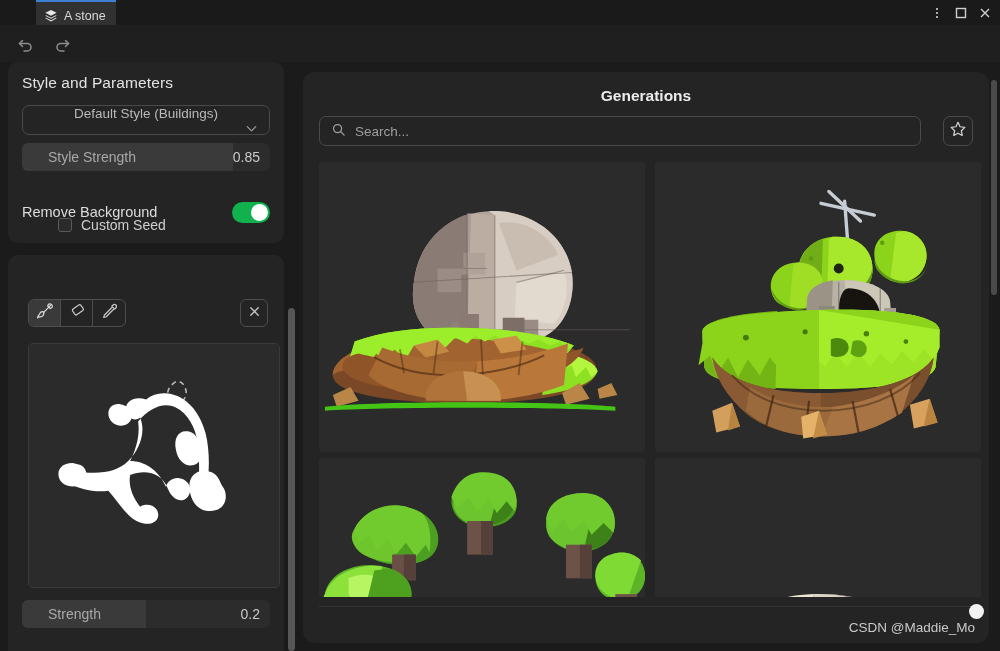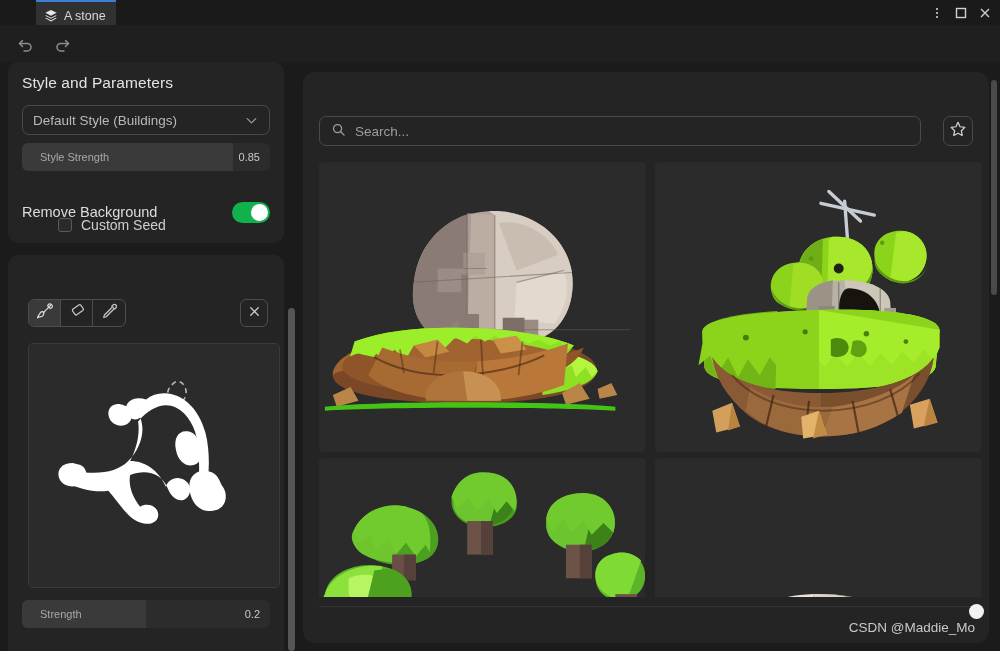--- a/index.html
+++ b/index.html
@@ -66,38 +66,39 @@
     padding: 12px 0 0 14px;
   }
   #card-style .card-title { letter-spacing: .1px; }
 
   .select {
     position: absolute; left: 14px; top: 43px; width: 248px; height: 30px;
     border: 1px solid #4a4a4a; border-radius: 7px;
     display: flex; align-items: center; padding: 0 10px;
     color: #b9b9b9; font-size: 13.5px;
     background: transparent;
+    flex-direction: column;
   }
   .select .chev { margin-left: auto; color: #9a9a9a; display:flex; }
 
   .slider {
     position: absolute; left: 14px; width: 248px; height: 28px;
     background: #2c2c2c; border-radius: 6px; overflow: hidden;
   }
   .slider .fill {
     position: absolute; left: 0; top: 0; bottom: 0;
     background: #3a3a3a;
   }
   .slider .s-label {
-    position: absolute; left: 18px; top: 0; line-height: 28px;
-    font-size: 11px; color: #a8a8a8;
+    position: absolute; left: 26px; top: 0; line-height: 28px;
+    font-size: 14px; color: #a8a8a8;
   }
   .slider .s-val {
     position: absolute; right: 10px; top: 0; line-height: 28px;
-    font-size: 11px; color: #c9c9c9;
+    font-size: 14px; color: #c9c9c9;
   }
   #slider-strength { top: 81px; }
 
   .row-toggle {
     position: absolute; left: 14px; top: 137px; width: 248px; height: 26px;
     display: flex; align-items: center;
   }
   .row-toggle .lbl { font-size: 14.5px; color: #dcdcdc; }
   .toggle {
     margin-left: auto; width: 38px; height: 21px; border-radius: 11px;
@@ -368,20 +369,21 @@
       <div class="fill" style="width:50%"></div>
       <span class="s-label">Strength</span>
       <span class="s-val">0.2</span>
     </div>
   </div>
 
   <div class="lscroll"></div>
 </div>
 
 <div class="rightpanel">
+  <div class="gen-title">Generations</div>
 
   <div class="searchrow">
     <div class="searchbox">
       <span>
         <svg width="15" height="15" viewBox="0 0 16 16" fill="none" stroke="#9d9d9d" stroke-width="1.4" stroke-linecap="round">
             <circle cx="7" cy="7" r="4.3"></circle>
             <path d="M10.2 10.2 14 14"></path>
           </svg>
       </span>
       <span class="ph">Search...</span>

